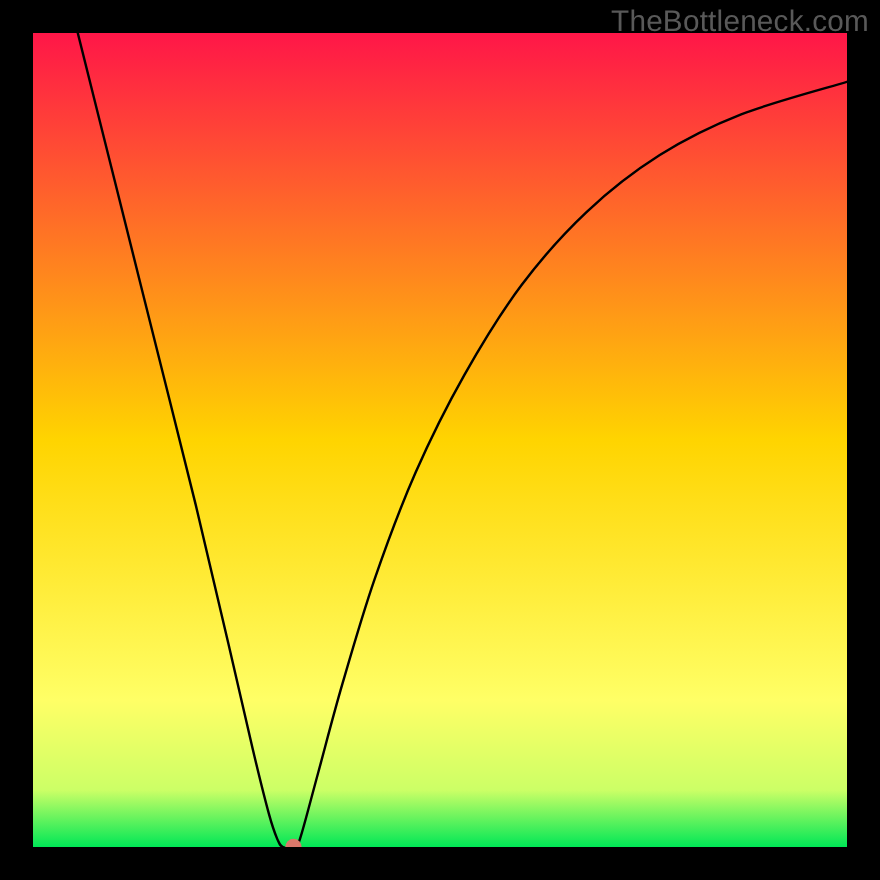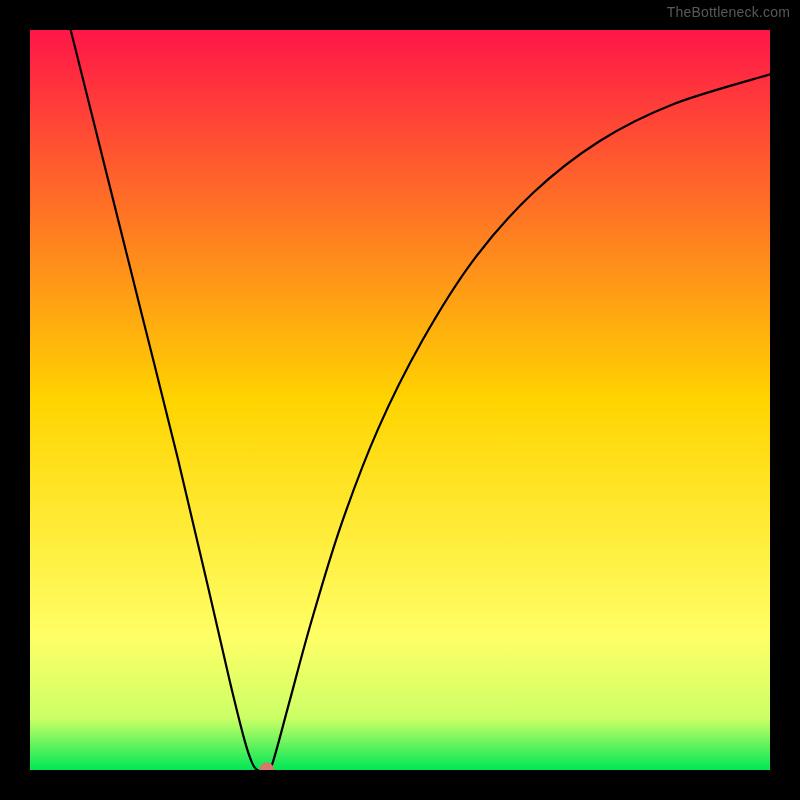--- a/index.html
+++ b/index.html
@@ -22,21 +22,21 @@
     left: 30px;
     right: 30px;
     top: 30px;
     bottom: 30px;
   }
   .watermark {
     position: absolute;
     top: 4px;
     right: 10px;
     color: #595959;
-    font-size: 14px;
+    font-size: 27px;
     font-weight: 500;
     letter-spacing: 0.2px;
     user-select: none;
   }
   svg { display: block; }
 </style>
 </head>
 <body>
 
 <div class="frame">

